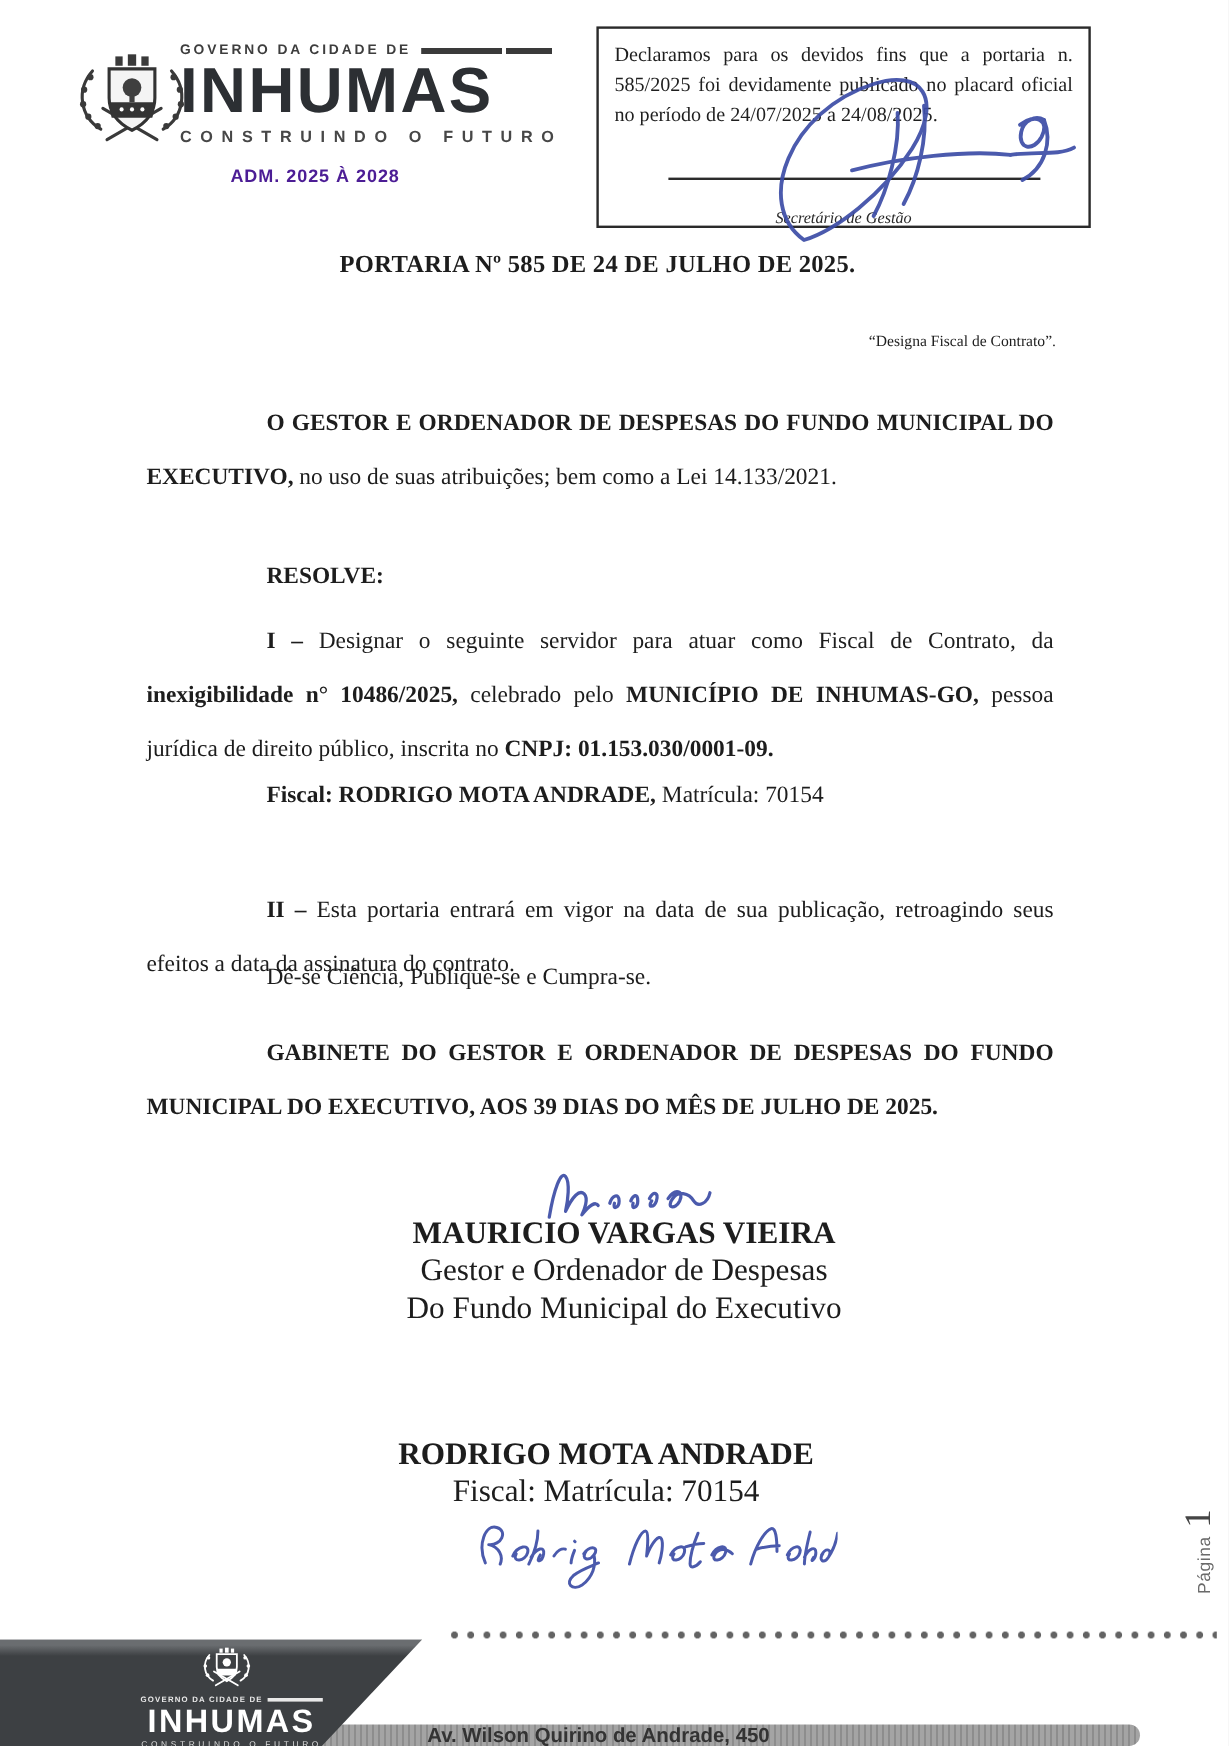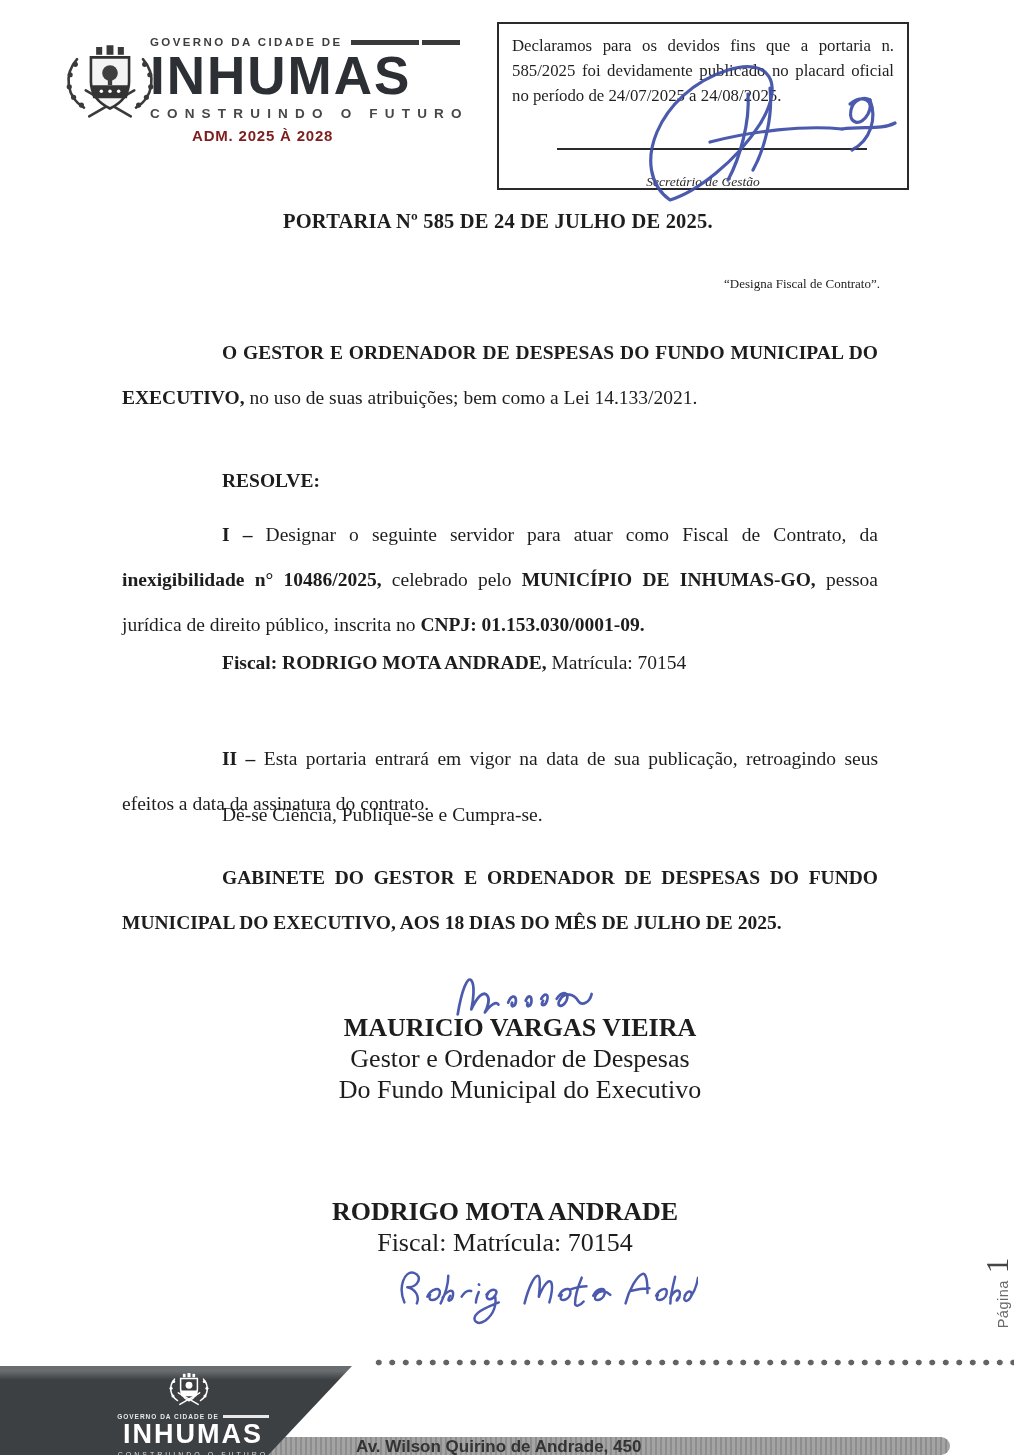--- a/index.html
+++ b/index.html
@@ -9,21 +9,21 @@
     font-family:"Liberation Serif","DejaVu Serif",serif;color:#1d1d1d;
   }
   
   .crest{position:absolute;}
   .brand-text{position:absolute;left:150px;top:36px;width:310px;font-family:"Liberation Sans","DejaVu Sans",sans-serif;}
   .gov-line{display:flex;align-items:center;}
   .gov-label{font-size:11.5px;font-weight:bold;letter-spacing:2.4px;color:#3d3d3d;white-space:nowrap;}
   .gov-bar{flex:1;height:5px;margin-left:8px;background:linear-gradient(90deg,#3a3a3a 0 62%,#ffffff 62% 65%,#3a3a3a 65%);}
   .city-name{font-size:53px;font-weight:800;letter-spacing:2px;line-height:1.02;color:#2c2f33;margin-top:1px;}
   .slogan{font-size:13.5px;font-weight:bold;letter-spacing:7.2px;color:#474747;margin-top:3px;white-space:nowrap;}
-  .adm{font-size:15px;font-weight:800;letter-spacing:0.8px;color:#7f1d1d;margin-top:6px;margin-left:42px;}
+  .adm{font-size:15px;font-weight:800;letter-spacing:0.8px;color:#4c1d95;margin-top:18px;margin-left:42px;}
   
   .stamp{position:absolute;left:497px;top:22px;width:382px;height:146px;border:2px solid #2a2a2a;padding:9px 13px;background:#fff;}
   .stamp-declaration{font-size:16.8px;line-height:1.5;text-align:justify;color:#1f1f1f;}
   .stamp-rule{position:absolute;left:58px;right:40px;top:124px;border-top:2px solid #2b2b2b;}
   .stamp-name{position:absolute;left:0;right:0;top:128px;text-align:center;font-weight:bold;font-style:italic;font-size:16px;letter-spacing:0.3px;color:#222;}
   .stamp-role{position:absolute;left:0;right:0;top:150px;text-align:center;font-style:italic;font-size:13.5px;color:#2a2a2a;}
   
   .doc-title{position:absolute;left:283px;top:210px;font-size:20.5px;font-weight:bold;letter-spacing:0.2px;}
   .doc-subtitle{position:absolute;left:122px;top:276px;width:758px;text-align:right;font-size:13px;font-weight:normal;}
   .para{position:absolute;left:122px;width:756px;font-size:19.5px;line-height:45px;text-align:justify;margin:0;}
@@ -142,21 +142,21 @@
   <p class="para single p-resolve">RESOLVE:</p>
 
   <p class="para indent p-item1"><span class="b">I – </span><span>Designar o seguinte servidor para atuar como Fiscal de Contrato, da </span><span class="b">inexigibilidade n° 10486/2025,</span><span> celebrado pelo </span><span class="b">MUNICÍPIO DE INHUMAS-GO,</span><span> pessoa jurídica de direito público, inscrita no </span><span class="b">CNPJ: 01.153.030/0001-09.</span></p>
 
   <p class="para single p-fiscal"><span class="b">Fiscal: RODRIGO MOTA ANDRADE,</span><span> Matrícula: 70154</span></p>
 
   <p class="para indent p-item2"><span class="b">II – </span><span>Esta portaria entrará em vigor na data de sua publicação, retroagindo seus efeitos a data da assinatura do contrato.</span></p>
 
   <p class="para single p-closing">Dê-se Ciência, Publique-se e Cumpra-se.</p>
 
-  <p class="para indent p-gabinete">GABINETE DO GESTOR E ORDENADOR DE DESPESAS DO FUNDO MUNICIPAL DO EXECUTIVO, AOS 18 DIAS DO MÊS DE JULHO DE 2025.</p>
+  <p class="para indent p-gabinete">GABINETE DO GESTOR E ORDENADOR DE DESPESAS DO FUNDO MUNICIPAL DO EXECUTIVO, AOS 39 DIAS DO MÊS DE JULHO DE 2025.</p>
 
   <svg class="hand" style="left:448px;top:962px;" width="165" height="62" viewBox="0 0 170 60">
     <g class="sig-stroke" stroke-width="2.8">
       <path d="M10,52 C14,28 20,12 24,17 C28,22 26,38 24,47 C30,34 36,28 40,32 C44,36 40,46 38,50 C44,42 50,38 52,42"></path>
       <path d="M62,40 C64,33 70,31 70,38 C70,44 64,46 66,40"></path>
       <path d="M80,38 C82,33 86,31 86,38 C86,44 80,46 82,40"></path>
       <path d="M96,36 C100,29 104,31 102,38 C100,44 94,44 98,38"></path>
       <path d="M112,36 C118,27 126,29 122,38 C118,46 110,44 116,36 C120,29 130,31 134,38 C138,44 146,40 148,31"></path>
     </g>
   </svg>

